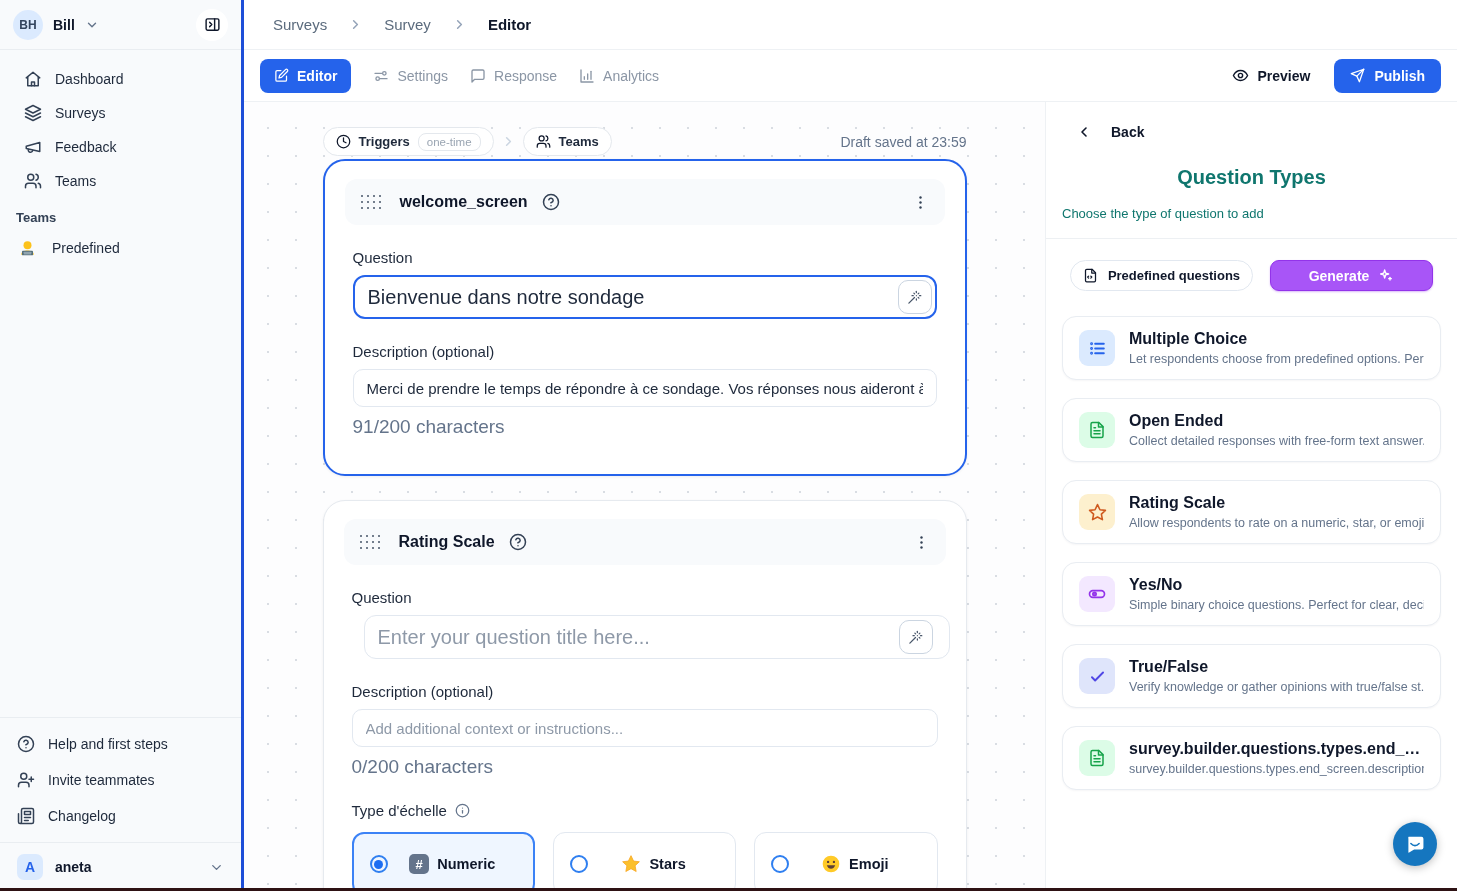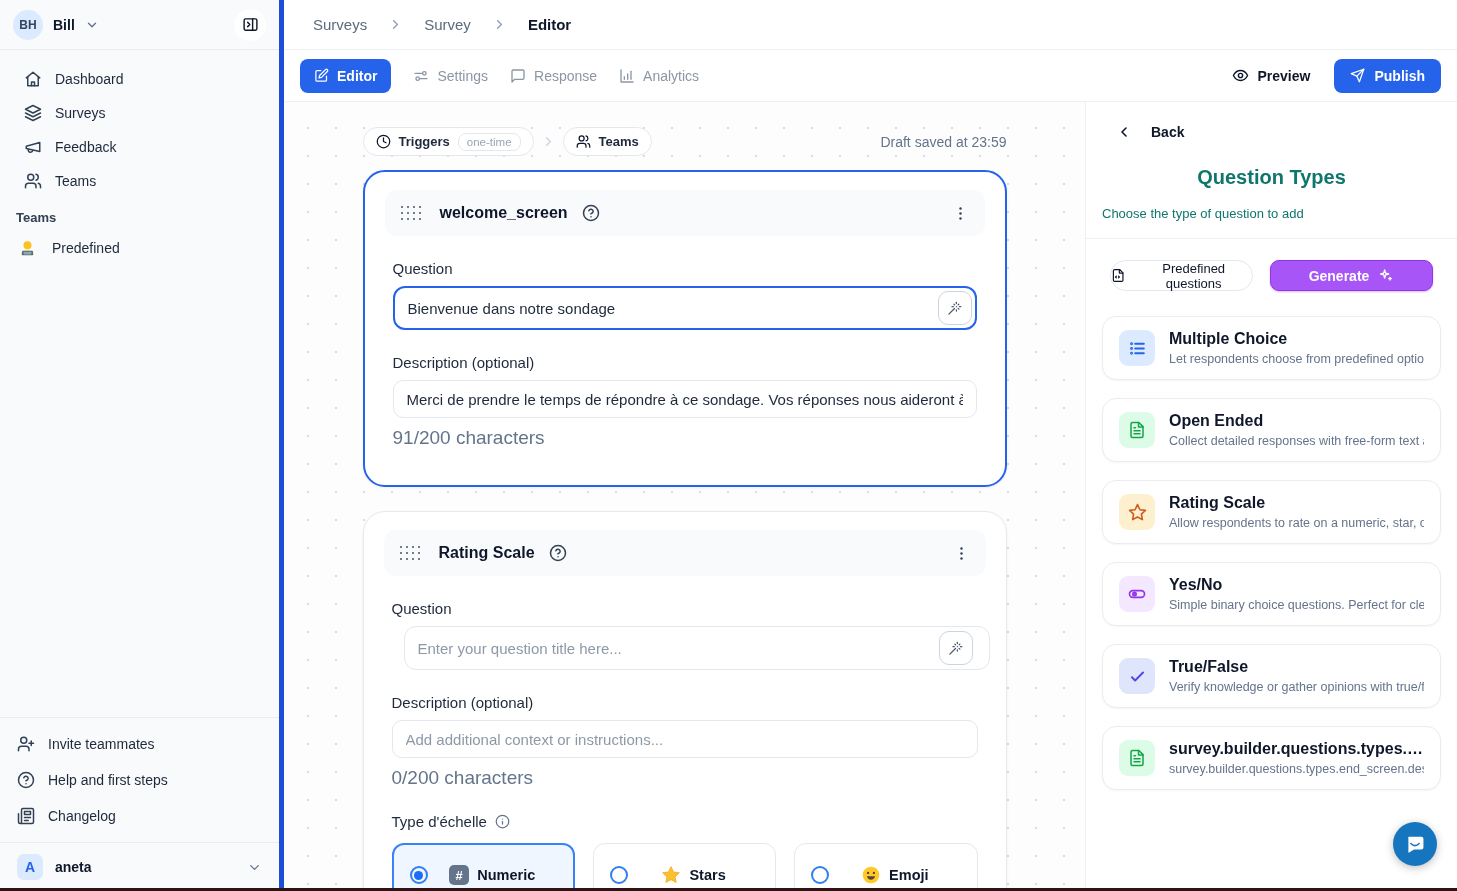--- a/index.html
+++ b/index.html
@@ -1,21 +1,21 @@
 <!DOCTYPE html>
 <html><head>
 <meta charset="utf-8">
 <style>
   * { margin:0; padding:0; box-sizing:border-box; }
   html,body { width:1457px; height:891px; overflow:hidden; }
   body { font-family:"Liberation Sans", sans-serif; background:#fff; color:#0f172a; position:relative; }
   .app { display:flex; width:1457px; height:891px; }
 
   
-  .sidebar { width:284px; flex:none; background:#f8fafc; border-right:5px solid #1d4ed8; display:flex; flex-direction:column; }
+  .sidebar { width:244px; flex:none; background:#f8fafc; border-right:3px solid #1d4ed8; display:flex; flex-direction:column; }
   .sb-top { height:50px; flex:none; display:flex; align-items:center; padding:0 13px; border-bottom:1px solid #e9edf1; gap:10px; }
   .avatar-bh { width:30px; height:30px; border-radius:50%; background:#dbeafe; color:#33455e; font-size:12px; font-weight:bold; display:flex; align-items:center; justify-content:center; flex:none; }
   .sb-user-name { font-size:14px; font-weight:600; color:#0f172a; }
   .sb-collapse { margin-left:auto; width:32px; height:32px; border-radius:50%; background:#fff; display:flex; align-items:center; justify-content:center; cursor:pointer; }
   .sb-nav { padding:12px 0 0; }
   .sb-item { display:flex; align-items:center; gap:13px; height:34px; padding:0 24px; font-size:14px; font-weight:500; color:#1e293b; cursor:pointer; }
   .sb-item svg { flex:none; }
   .sb-section { padding:12px 16px 6px; font-size:13px; font-weight:600; color:#334155; }
   .sb-team { display:flex; align-items:center; gap:15px; height:34px; padding:0 18px; font-size:14px; font-weight:500; color:#1e293b; cursor:pointer; }
   .sb-footer { margin-top:auto; border-top:1px solid #e9edf1; padding:8px 0; }
@@ -37,59 +37,59 @@
   .toolbar-right { margin-left:auto; display:flex; align-items:center; gap:24px; }
   .preview { display:flex; align-items:center; gap:9px; font-size:14px; font-weight:600; color:#0f172a; cursor:pointer; }
   .btn-publish { display:flex; align-items:center; gap:9px; background:#2563eb; color:#fff; font-size:14px; font-weight:600; height:34px; padding:0 16px; border-radius:8px; border:none; cursor:pointer; }
 
   .content { flex:1; display:flex; min-height:0; }
 
   
   .canvas { width:801px; flex:none; overflow:hidden; background:#fdfdfe;
     background-image:radial-gradient(circle, #d9dde3 1.3px, transparent 1.4px);
     background-size:28px 28px; background-position:10px 12px; padding-top:25px; }
-  .canvas-head { width:644px; margin:0 auto 14px; display:flex; align-items:center; }
+  .canvas-head { width:644px; margin:0 auto 3px; display:flex; align-items:center; }
   .chip { display:inline-flex; align-items:center; gap:8px; background:#fff; border:1px solid #e4e8ed; border-radius:999px; height:29px; padding:0 12px; font-size:13px; font-weight:600; color:#1e293b; cursor:pointer; }
   .chip-badge { border:1px solid #e4e8ed; border-radius:8px; padding:2px 8px; font-size:11.5px; font-weight:500; color:#9aa5b2; background:#fff; }
   .chip-sep { margin:0 7px; display:flex; align-items:center; }
   .draft-status { margin-left:auto; font-size:14px; color:#64748b; }
 
   .card { width:644px; margin:0 auto; background:#fff; border-radius:22px; box-shadow:0 1px 3px rgba(15,23,42,.06); }
   .card.selected { border:2px solid #2563eb; }
   .card.normal { border:1px solid #e6eaef; margin-top:24px; min-height:500px; }
   .card-head { margin:18px 20px 0; background:#f8fafc; border-radius:12px; height:46px; display:flex; align-items:center; padding:0 16px; gap:14px; }
   .grip { display:grid; grid-template-columns:repeat(4, 3px); grid-template-rows:repeat(3, 3px); gap:3px; cursor:grab; }
   .grip i { width:2.6px; height:2.6px; border-radius:50%; background:#475569; }
   .card-title { font-size:16px; font-weight:600; color:#0f172a; margin-left:4px; }
   .kebab { margin-left:auto; cursor:pointer; display:flex; align-items:center; }
   .card-body { padding:0 28px 36px; }
   .field-label { display:flex; align-items:center; gap:8px; font-size:15px; font-weight:500; color:#1e293b; margin:24px 0 9px; }
   .q-wrap { position:relative; }
-  .q-input { width:100%; height:44px; border:2px solid #2563eb; border-radius:12px; padding:0 52px 0 13px; font-size:15px; color:#1e293b; background:#fff; outline:none; font-family:"Liberation Sans", sans-serif; }
+  .q-input { width:100%; height:44px; border:2px solid #2563eb; border-radius:12px; padding:0 52px 0 13px; font-size:20px; color:#1e293b; background:#fff; outline:none; font-family:"Liberation Sans", sans-serif; }
   .q-input.plain { border:1px solid #e2e8f0;margin-left:12px; }
   .q-input.plain::placeholder, .d-input::placeholder { color:#8e99a8; }
   .wand-btn { position:absolute; right:5px; top:50%; transform:translateY(-50%); width:34px; height:34px; border:1px solid #cbd5e1; border-radius:10px; background:#fff; display:flex; align-items:center; justify-content:center; cursor:pointer; }
   .d-input { width:100%; height:38px; border:1px solid #e2e8f0; border-radius:10px; padding:0 13px; font-size:15px; color:#1e293b; background:#fff; outline:none; font-family:"Liberation Sans", sans-serif; }
   .char-count { font-size:19px; color:#64748b; margin-top:9px; }
   .scale-row { display:flex; gap:18px; margin-top:13px; }
   .scale-opt { width:196px; height:64px; border-radius:12px; display:flex; align-items:center; padding:0 16px; cursor:pointer; background:#fff; border:1px solid #e2e8f0; }
   .scale-opt.selected { background:#eff6ff; border:2px solid #3b82f6; }
   .radio { width:18px; height:18px; border-radius:50%; border:2px solid #2f7ff0; flex:none; display:flex; align-items:center; justify-content:center; }
   .radio.on::after { content:""; width:9px; height:9px; border-radius:50%; background:#1d6ef2; }
   .opt-center { flex:1; display:flex; align-items:center; justify-content:center; gap:8px; font-size:14.5px; font-weight:600; color:#0f172a; }
   .numkey { width:20px; height:20px; border-radius:5px; background:#64748b; color:#fff; font-size:13px; font-weight:bold; display:flex; align-items:center; justify-content:center; }
 
   
   .panel { flex:1; background:#fff; border-left:1px solid #eef1f4; padding:22px 16px 0; min-width:0; }
   .back-row { display:flex; align-items:center; gap:19px; font-size:14px; font-weight:600; color:#0f172a; padding:0 0 0 14px; margin-bottom:26px; cursor:pointer; }
   .panel-title { font-size:20px; font-weight:700; color:#0f766e;text-align:center; }
   .panel-sub { font-size:13px; color:#0f766e; margin-top:17px; }
   .panel-divider { height:1px; background:#edf0f3; margin:17px -16px 0; }
   .panel-actions { display:flex; gap:17px; margin-top:21px; padding:0 8px; }
-  .btn-predefined { flex:1; display:flex; align-items:center; gap:10px; height:31px; border:1px solid #e2e8f0; border-radius:999px; background:#fff; font-size:13px; font-weight:400; color:#0f172a; cursor:pointer; font-family:"Liberation Sans", sans-serif; }
+  .btn-predefined { flex:1; display:flex; align-items:center; justify-content:center; gap:10px; height:31px; border:1px solid #e2e8f0; border-radius:999px; background:#fff; font-size:13px; font-weight:700; color:#0f172a; cursor:pointer; font-family:"Liberation Sans", sans-serif; }
   .btn-generate { width:163px; height:31px; flex:none; background:#a855f7; border:1px solid #9333ea; border-radius:9px; color:#fff; font-size:14px; font-weight:700; display:flex; align-items:center; justify-content:center; gap:9px; cursor:pointer; box-shadow:0 1px 2px rgba(147,51,234,.35); font-family:"Liberation Sans", sans-serif; }
   .type-list { margin-top:25px; display:flex; flex-direction:column; gap:18px; }
   .type-card { height:64px; background:#fff; border:1px solid #e9edf2; border-radius:14px; display:flex; align-items:center; padding:0 16px; gap:14px; box-shadow:0 1px 2px rgba(15,23,42,.04); cursor:pointer; }
   .type-icon { width:36px; height:36px; border-radius:9px; display:flex; align-items:center; justify-content:center; flex:none; }
   .type-text { flex:1; min-width:0; }
   .type-title { font-size:16px; font-weight:700; color:#0f172a; white-space:nowrap; overflow:hidden; text-overflow:ellipsis; }
   .type-desc { font-size:12.5px; color:#64748b; margin-top:4px; white-space:nowrap; overflow:hidden; }
   .ic-mc { background:#dbeafe; } .ic-oe { background:#dcfce7; } .ic-rs { background:#fdf0ce; }
   .ic-yn { background:#f3e8ff; } .ic-tf { background:#dfe5fb; } .ic-es { background:#dcfce7; }
 
@@ -160,34 +160,34 @@
             <rect x="4.2" y="12.4" width="11.6" height="4.8" rx="1" fill="#546e7a"></rect>
             <rect x="6" y="13.4" width="8" height="2.8" rx="0.5" fill="#90a4ae"></rect>
           </svg>
         <span>Predefined</span>
       </div>
     </nav>
 
     <div class="sb-footer">
       <div class="sb-fitem">
         <svg width="18" height="18" viewBox="0 0 24 24" fill="none" stroke="#334155" stroke-width="2" stroke-linecap="round" stroke-linejoin="round">
+            <circle cx="12" cy="12" r="10"></circle>
+            <path d="M9.1 9a3 3 0 0 1 5.8 1c0 2-3 3-3 3"></path>
+            <line x1="12" y1="17" x2="12.01" y2="17"></line>
+          </svg>
+        <span>Help and first steps</span>
+      </div>
+      <div class="sb-fitem">
+        <svg width="18" height="18" viewBox="0 0 24 24" fill="none" stroke="#334155" stroke-width="2" stroke-linecap="round" stroke-linejoin="round">
             <path d="M16 21v-2a4 4 0 0 0-4-4H6a4 4 0 0 0-4 4v2"></path>
             <circle cx="9" cy="7" r="4"></circle>
             <line x1="19" y1="8" x2="19" y2="14"></line>
             <line x1="22" y1="11" x2="16" y2="11"></line>
           </svg>
         <span>Invite teammates</span>
-      </div>
-      <div class="sb-fitem">
-        <svg width="18" height="18" viewBox="0 0 24 24" fill="none" stroke="#334155" stroke-width="2" stroke-linecap="round" stroke-linejoin="round">
-            <circle cx="12" cy="12" r="10"></circle>
-            <path d="M9.1 9a3 3 0 0 1 5.8 1c0 2-3 3-3 3"></path>
-            <line x1="12" y1="17" x2="12.01" y2="17"></line>
-          </svg>
-        <span>Help and first steps</span>
       </div>
       <div class="sb-fitem">
         <svg width="18" height="18" viewBox="0 0 24 24" fill="none" stroke="#334155" stroke-width="2" stroke-linecap="round" stroke-linejoin="round">
             <path d="M4 22h16a2 2 0 0 0 2-2V4a2 2 0 0 0-2-2H8a2 2 0 0 0-2 2v16a2 2 0 0 1-4 0V9"></path>
             <path d="M18 14h-8"></path>
             <path d="M15 18h-5"></path>
             <path d="M10 6h8v4h-8z"></path>
           </svg>
         <span>Changelog</span>
       </div>

